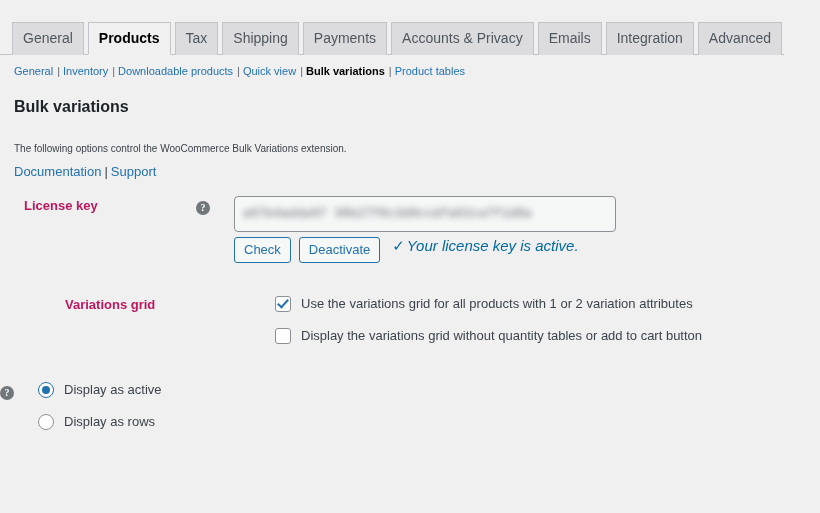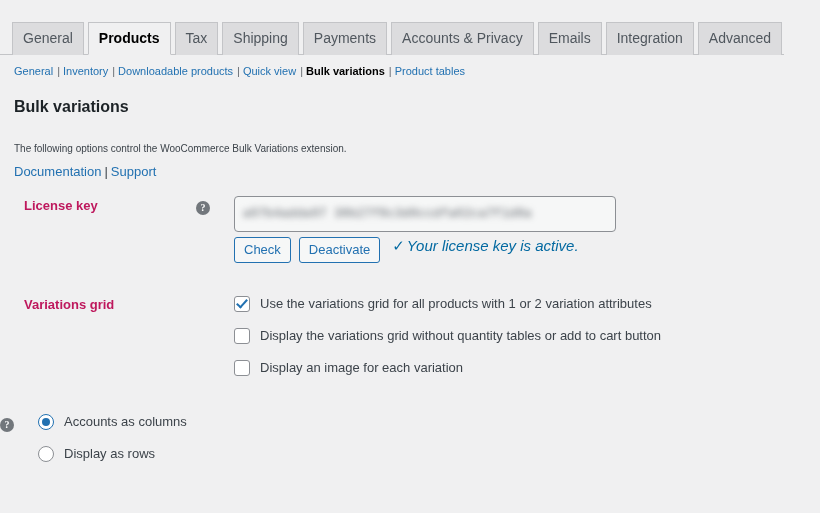--- a/index.html
+++ b/index.html
@@ -310,50 +310,46 @@
         <span class="blurred-key">a97b4adda97 38b27f8c3d0ccdfa02ca7f1d8a</span>
       </div>
       <div class="btn-row">
         <button class="button-secondary">Check</button>
         <button class="button-secondary">Deactivate</button>
         <span class="license-status"><span class="tick">✓</span><span>Your license key is active.</span></span>
       </div>
     </div>
   </div>
 
-  <div class="row" style="margin-bottom:36px;">
+  <div class="row" style="margin-bottom:36px;margin-left:41px;">
     <div class="row-label">Variations grid</div>
     <div class="tip-col"></div>
     <div class="row-body">
       <ul class="opt-list">
         <li class="opt">
           <span class="cb checked"></span>
           <span class="opt-label">Use the variations grid for all products with 1 or 2 variation attributes</span>
         </li>
         <li class="opt">
           <span class="cb"></span>
           <span class="opt-label">Display the variations grid without quantity tables or add to cart button</span>
         </li>
-        <li class="opt">
-          <span class="cb"></span>
-          <span class="opt-label">Display an image for each variation</span>
-        </li>
       </ul>
     </div>
   </div>
 
   <div class="row">
     <div class="tip-col">
       <span class="help-tip">?</span>
     </div>
     <div class="row-body">
       <ul class="opt-list">
         <li class="opt">
           <span class="rb checked"></span>
-          <span class="opt-label">Accounts as columns</span>
+          <span class="opt-label">Display as active</span>
         </li>
         <li class="opt">
           <span class="rb"></span>
           <span class="opt-label">Display as rows</span>
         </li>
       </ul>
     </div>
   </div>
 
 </div>

